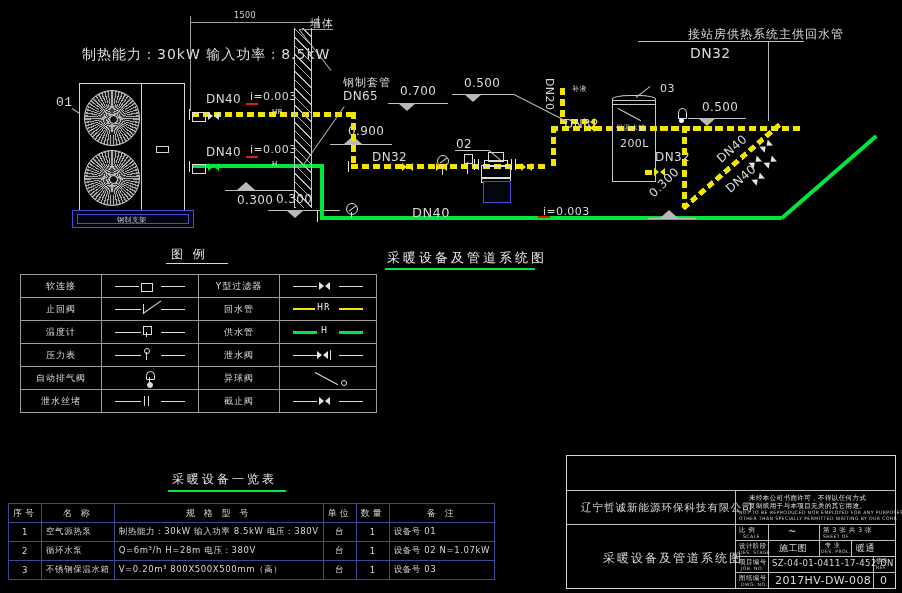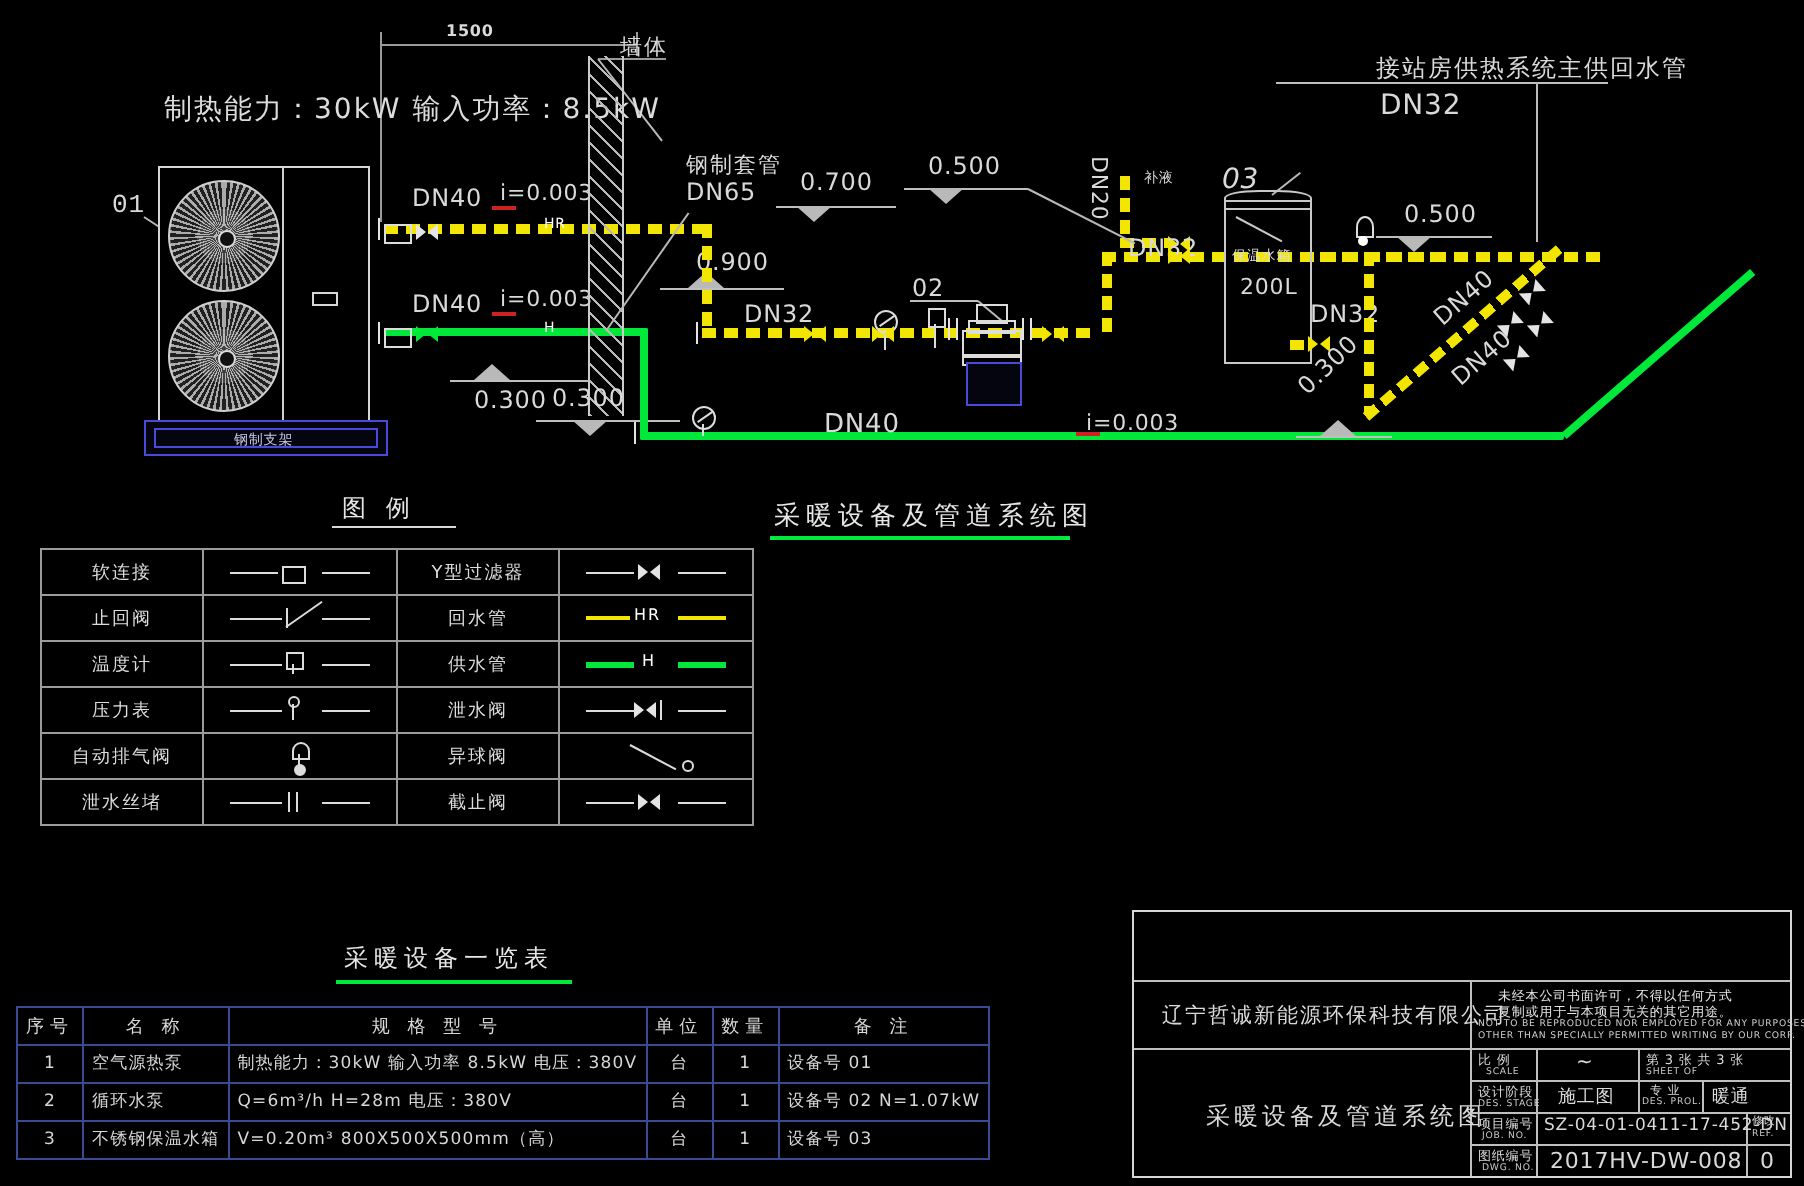--- a/index.html
+++ b/index.html
@@ -105,21 +105,21 @@
   .redmark{position:absolute;height:2px;background:#c22;}
 </style>
 </head>
 <body>
 
 <div class="stage">
 
   <div class="line thin abs" style="left:190px;top:22px;width:128px;"></div>
   <div class="vline thin abs" style="left:190px;top:16px;height:95px;"></div>
   <div class="vline thin abs" style="left:318px;top:16px;height:12px;"></div>
-  <div class="txt sm" style="left:223px;top:11px;font-weight:bold;">1500</div>
+  <div class="txt sm" style="left:234px;top:11px;">1500</div>
 
   <div class="txt cn" style="left:310px;top:16px;">墙体</div>
   <div class="line thin" style="left:299px;top:29px;width:34px;"></div>
   <div class="diag" style="left:299px;top:29px;width:52px;height:1px;background:#b9b9b9;transform:rotate(52deg);"></div>
 
   <div class="txt big" style="left:82px;top:46px;letter-spacing:1px;color:#dcdcdc;">制热能力：30kW 输入功率：8.5kW</div>
 
   <div class="txt" style="left:56px;top:95px;font-size:13px;font-family:Liberation Mono, monospace;">01</div>
   <div class="diag" style="left:72px;top:108px;width:28px;height:1px;background:#b9b9b9;transform:rotate(33deg);"></div>
 
@@ -224,21 +224,21 @@
   <div class="pipe-return" style="left:551px;top:126px;width:250px;"></div>
 
   <div class="txt" style="left:556px;top:78px;font-size:11px;transform:rotate(90deg);transform-origin:0 0;">DN20</div>
   <div class="txt xs" style="left:572px;top:84px;">补液</div>
   <div class="pipe-return-v" style="left:560px;top:88px;height:36px;"></div>
   <div class="pipe-return" style="left:560px;top:119px;width:24px;"></div>
   <div class="valve y" style="left:584px;top:118px;"></div>
   <div class="txt" style="left:564px;top:117px;font-size:12px;">DN32</div>
   <div class="valve y" style="left:584px;top:124px;"></div>
 
-  <div class="txt" style="left:611px;top:82px;font-size:14px;font-style:italic;">03</div>
+  <div class="txt" style="left:660px;top:82px;font-size:11px;">03</div>
   <div class="diag" style="left:636px;top:97px;width:18px;height:1px;background:#b9b9b9;transform:rotate(-38deg);"></div>
 
   <div class="abs" style="left:612px;top:100px;width:42px;height:80px;border:1px solid #c9c9c9;">
     <div class="abs" style="left:-1px;top:-6px;width:42px;height:8px;border:1px solid #c9c9c9;border-radius:40% 40% 0 0;"></div>
     <div class="diag" style="left:5px;top:7px;width:26px;height:1px;background:#c9c9c9;transform:rotate(28deg);"></div>
     <div class="txt xs" style="left:3px;top:22px;color:#dcdcdc;">保温水箱</div>
     <div class="txt" style="left:7px;top:36px;font-size:11px;">200L</div>
   </div>
   <div class="valve y" style="left:654px;top:168px;"></div>
   <div class="pipe-return" style="left:645px;top:170px;width:10px;"></div>

